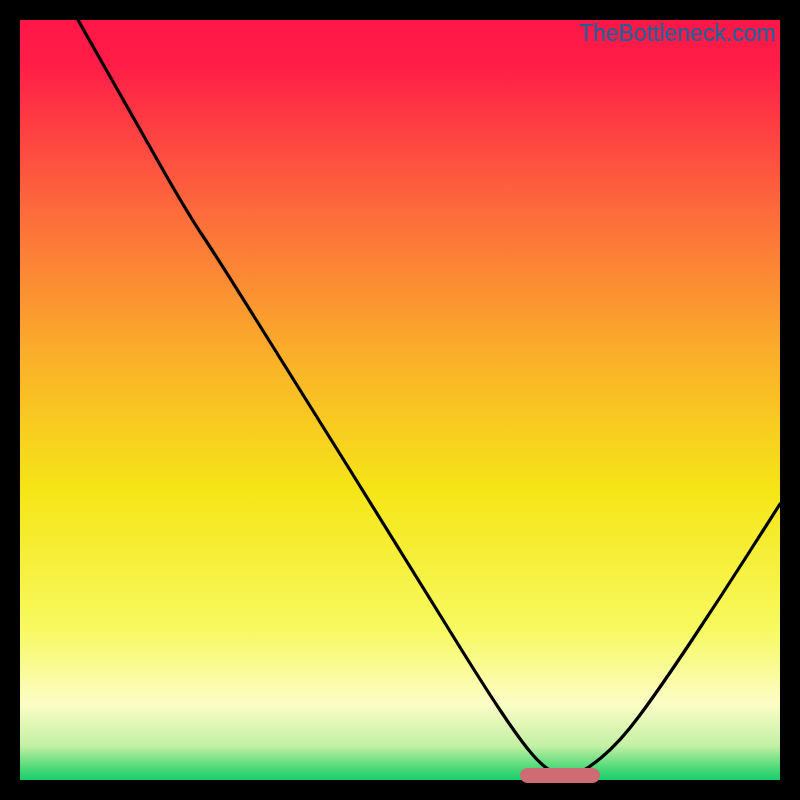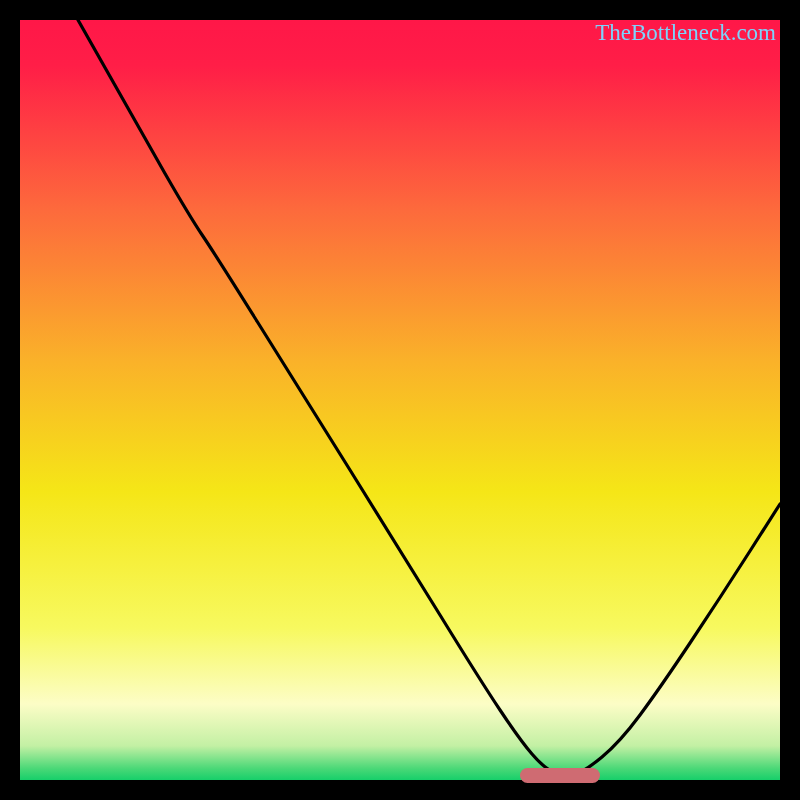--- a/index.html
+++ b/index.html
@@ -22,22 +22,22 @@
     position: absolute;
     left: 0;
     top: 0;
     width: 760px;
     height: 760px;
   }
   .watermark {
     position: absolute;
     top: 0;
     right: 4px;
-    color: #7dd3fc;
-    font-family: Liberation Serif, serif;
+    color: #0369a1;
+    font-family: Liberation Sans, sans-serif;
     font-size: 23px;
     text-align: right;
     user-select: none;
   }
   .pill {
     position: absolute;
     width: 80px;
     height: 15px;
     border-radius: 999px;
     background: #cf6b72;

